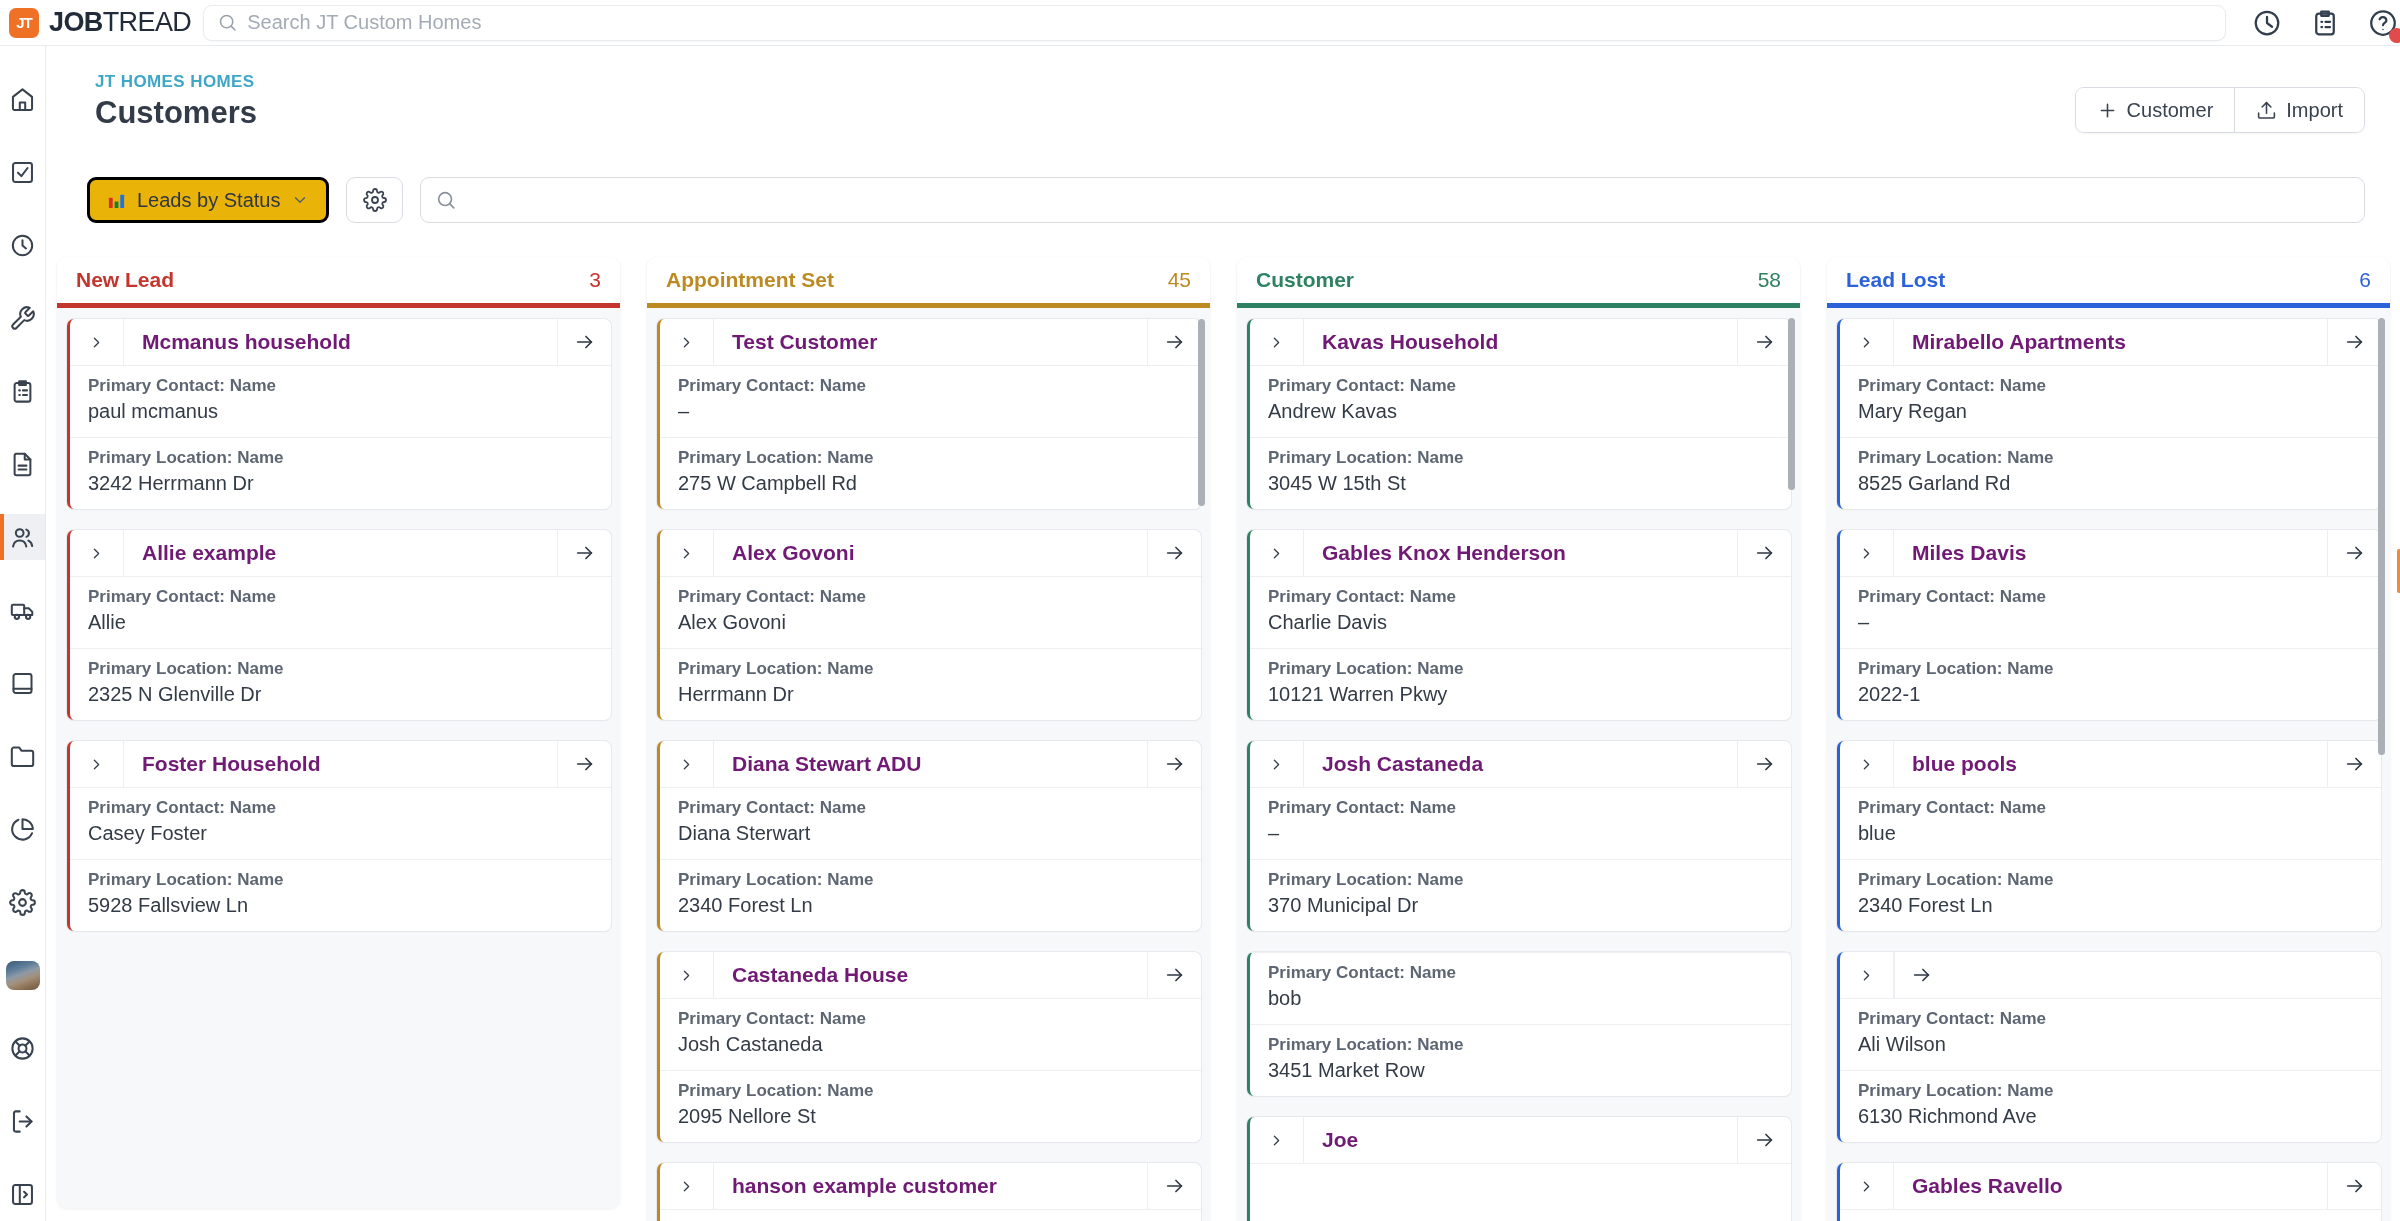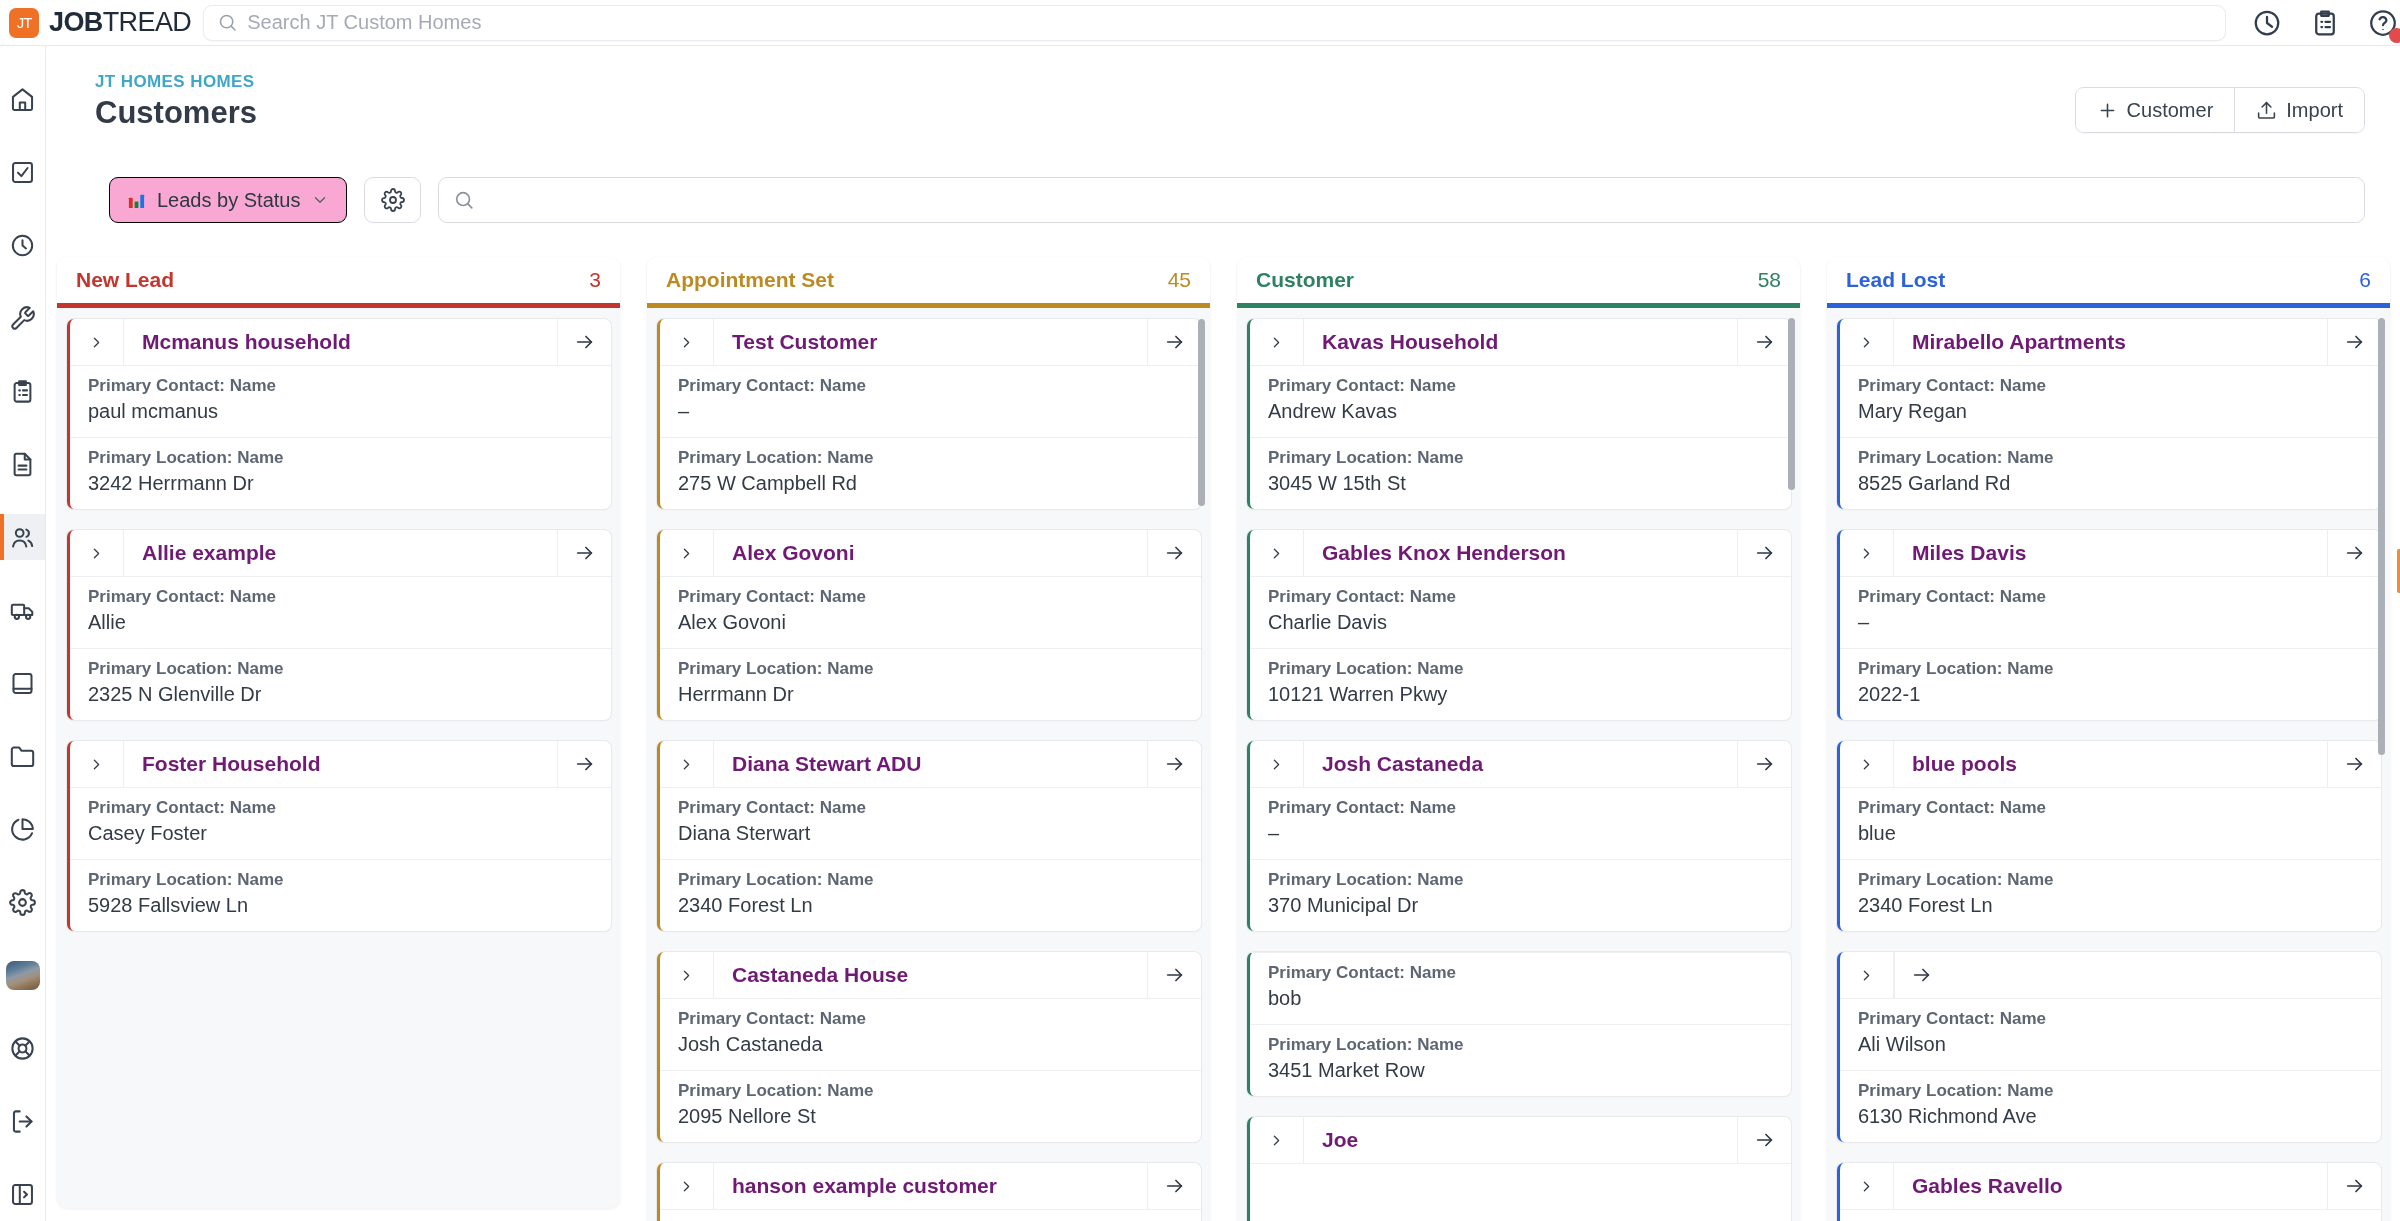--- a/index.html
+++ b/index.html
@@ -5,21 +5,21 @@
   * { box-sizing: border-box; margin: 0; padding: 0; }
   html,body { width:2400px; height:1221px; overflow:hidden; }
   body { font-family:"Liberation Sans", sans-serif; background:#fff; color:#2f3744; position:relative; }
   svg { display:block; }
 
   
   .topbar { position:absolute; top:0; left:0; width:2400px; height:46px; background:#fff;
             border-bottom:1px solid #e7eaee; display:flex; align-items:center; z-index:6; }
   .logo { display:flex; align-items:center; gap:10px; padding:0 12px 0 9px; cursor:pointer; }
   .logo-mark { width:30px; height:30px; border-radius:7px; background:#ee7125; color:#fff;
-               display:flex; align-items:center; justify-content:center; font-weight:400; font-size:15px; letter-spacing:-1px; }
+               display:flex; align-items:center; justify-content:center; font-weight:700; font-size:15px; letter-spacing:-1px; }
   .logo-word { font-size:27px; color:#212b39; letter-spacing:-0.6px; font-weight:600; white-space:nowrap; }
   .logo-word b { font-weight:400; }
   .global-search { width:2028px; height:36px; border:1px solid #e8ebef; border-radius:9px; background:#fff;
                    display:flex; align-items:center; gap:9px; padding:0 13px; box-shadow:0 1px 2px rgba(0,0,0,.03); }
   .global-search .s-ico { color:#9aa1ac; } .global-search .s-ico svg { width:21px; height:21px; }
   .global-search input { border:0; outline:0; flex:1; font-size:20px; font-family:inherit; color:#2f3744; background:transparent; }
   input::placeholder { color:#a4abb5; }
   .topbar-actions { display:flex; align-items:center; gap:24px; margin-left:24px; }
   .tb-btn { position:relative; width:34px; height:34px; display:flex; align-items:center; justify-content:center;
             color:#323d4d; cursor:pointer; }
@@ -43,22 +43,22 @@
   .breadcrumb { color:#3ea7c8; font-size:17px; font-weight:700; letter-spacing:.4px; }
   .page-title { font-size:31px; font-weight:700; color:#333b48; margin-top:3px; }
   .head-buttons { position:absolute; top:41px; right:35px; display:flex; border:1px solid #d8dce2;
                   border-radius:9px; overflow:hidden; background:#fff; box-shadow:0 1px 2px rgba(0,0,0,.04); }
   .hb { height:44px; display:flex; align-items:center; gap:9px; padding:0 21px; font-size:20px; color:#39424f;
         background:#fff; cursor:pointer; white-space:nowrap; }
   .hb + .hb { border-left:1px solid #d8dce2; }
   .hb svg { width:21px; height:21px; }
 
   .filter-row { position:absolute; top:131px; left:41px; right:35px; height:46px; display:flex; gap:17px; }
-  .view-btn { display:flex; align-items:center; gap:11px; padding:0 17px; border:1px solid #000000; border-radius:9px;
-              font-size:20px; color:#2f3744; background:#f9a8d4; cursor:pointer; white-space:nowrap;margin-left:22px; }
+  .view-btn { display:flex; align-items:center; gap:11px; padding:0 17px; border:3px solid #000000; border-radius:9px;
+              font-size:20px; color:#2f3744; background:#eab308; cursor:pointer; white-space:nowrap; }
   .view-btn .chev { color:#55606d; } .view-btn .chev svg { width:18px; height:18px; }
   .chart-ico svg { width:19px; height:19px; }
   .gear-btn { width:57px; border:1px solid #d8dce2; border-radius:9px; display:flex; align-items:center;
               justify-content:center; color:#39424f; background:#fff; cursor:pointer; }
   .gear-btn svg { width:24px; height:24px; }
   .cust-search { flex:1; border:1px solid #d8dce2; border-radius:9px; background:#fff; display:flex;
                  align-items:center; gap:10px; padding:0 14px; }
   .cust-search .s-ico { color:#8a919c; } .cust-search .s-ico svg { width:22px; height:22px; }
   .cust-search input { border:0; outline:0; flex:1; font-size:20px; font-family:inherit; color:#2f3744; }
 

